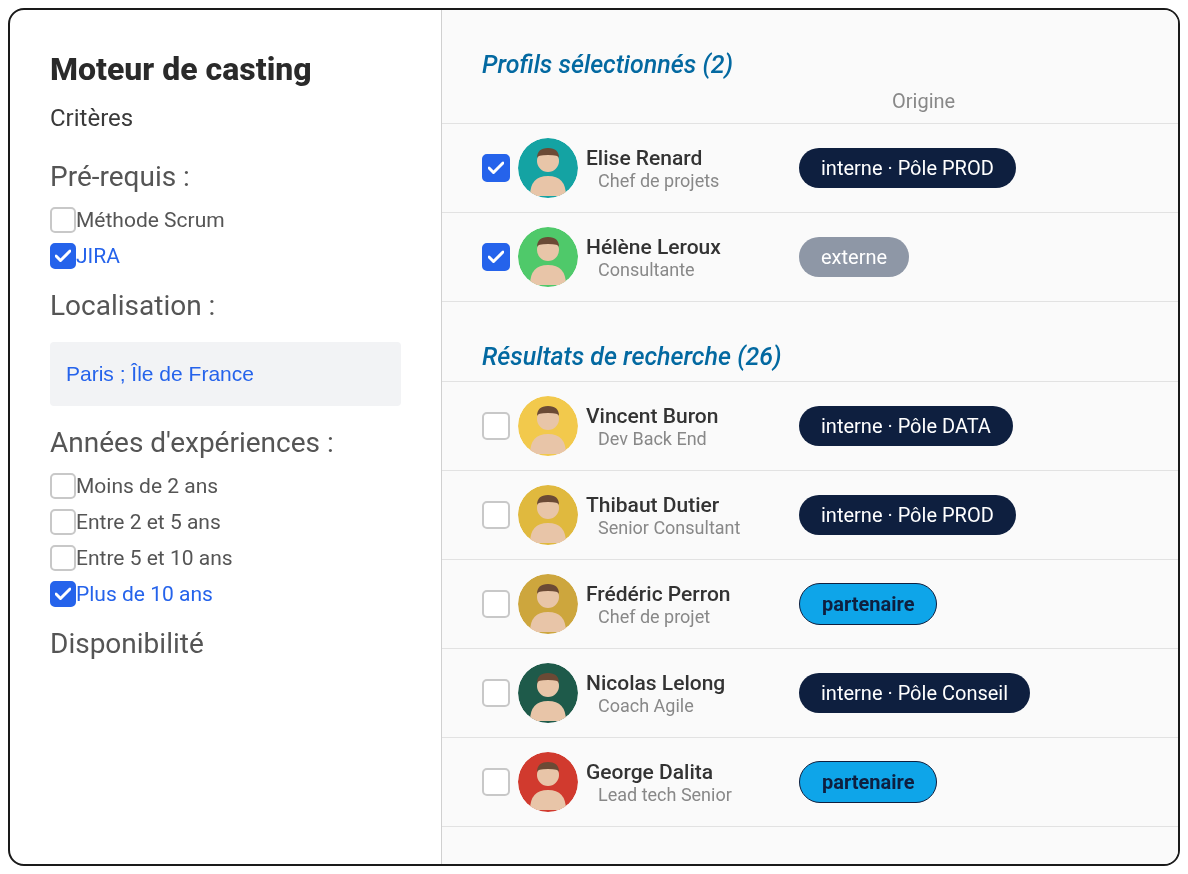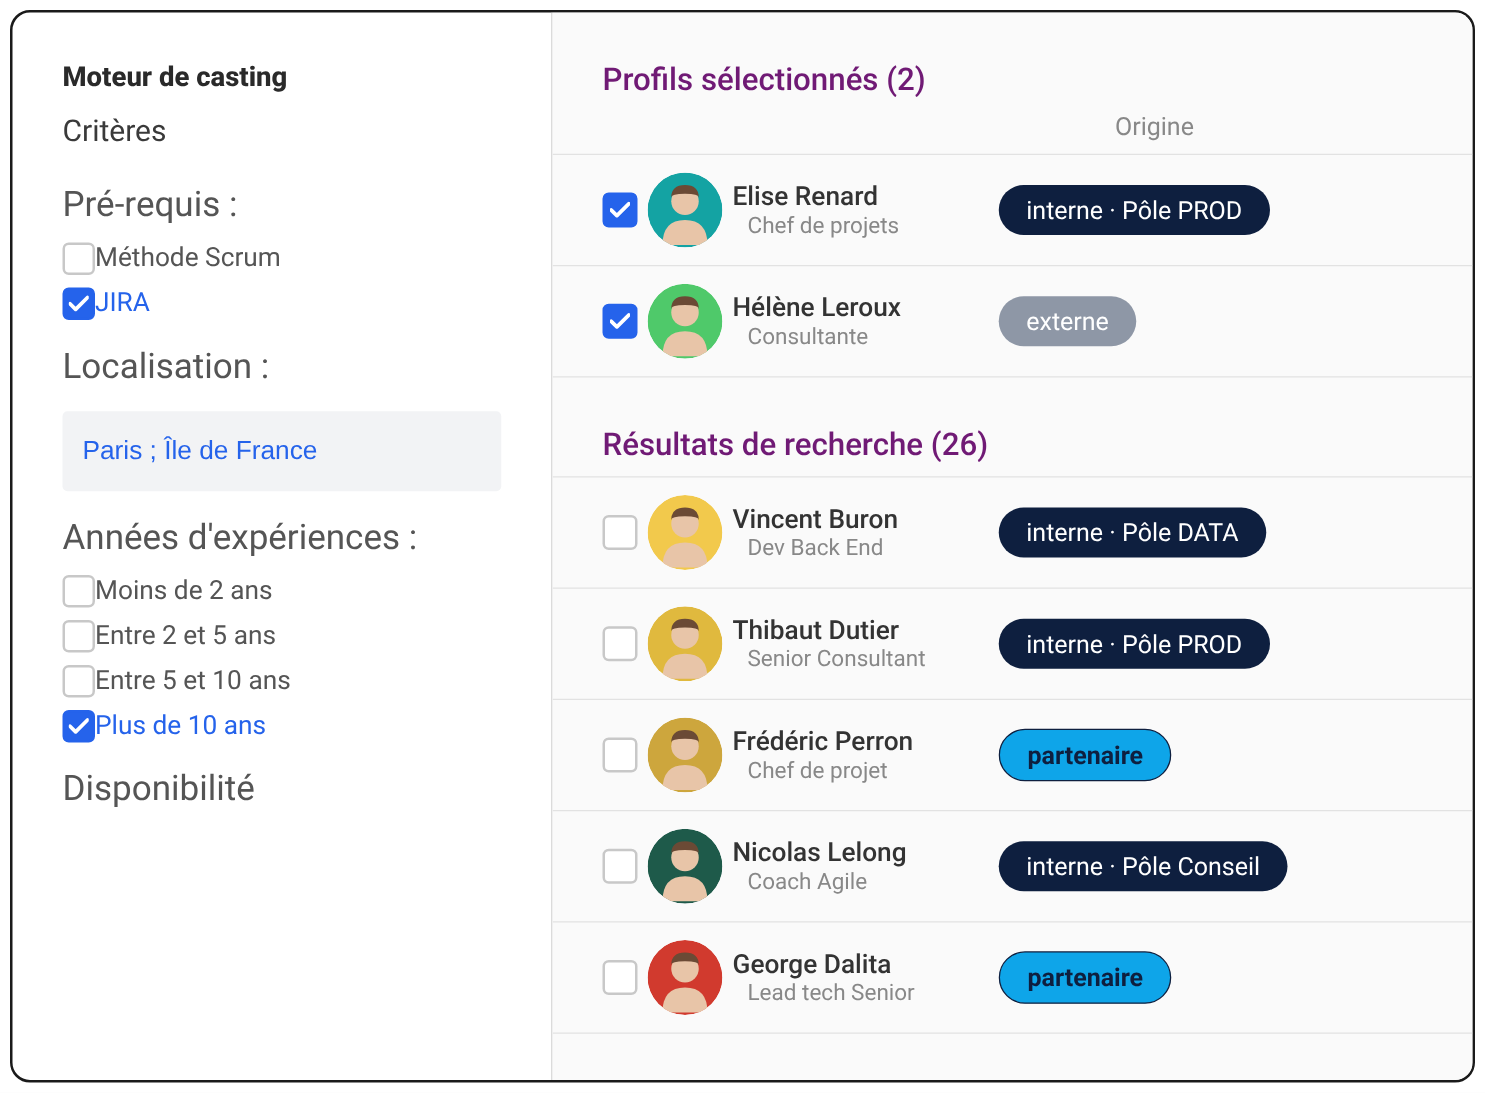--- a/index.html
+++ b/index.html
@@ -23,21 +23,21 @@
       border-right: 1px solid #d0d0d0;
     }
     .main {
       flex: 1;
       background: #fafafa;
       padding: 40px 0 0 0;
       overflow: hidden;
     }
 
     .sidebar h1 {
-      font-size: 22px;
+      font-size: 32px;
       font-weight: 800;
       color: #2a2a2a;
       margin-bottom: 16px;
     }
     .sidebar h2 {
       font-size: 24px;
       font-weight: 400;
       color: #3a3a3a;
       margin-bottom: 28px;
     }
@@ -88,22 +88,23 @@
       color: #2563eb;
       margin-top: 6px;
     }
 
     .main-header {
       padding: 0 40px 0 40px;
     }
     .section-title {
       font-size: 25px;
       font-weight: 500;
-      color: #701a75;
+      color: #0369a1;
       margin-bottom: 10px;
+      font-style: italic;
     }
     .origin-header {
       font-size: 20px;
       color: #888;
       text-align: left;
       padding-left: 410px;
       padding-bottom: 10px;
     }
 
     .list {

